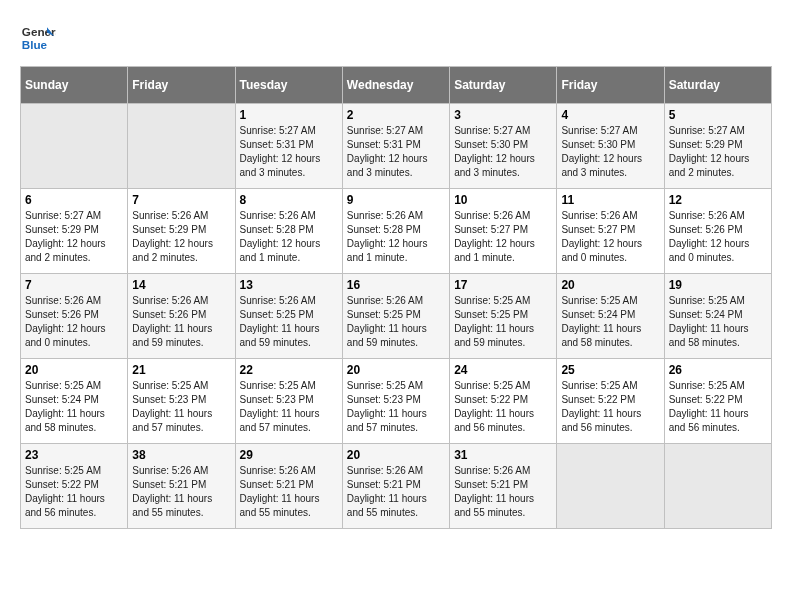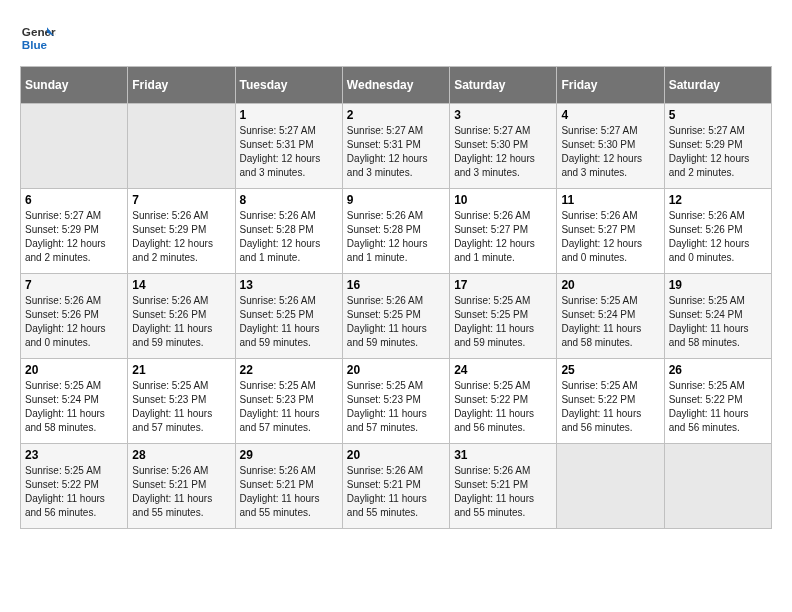--- a/index.html
+++ b/index.html
@@ -273,21 +273,21 @@
         </td>
       </tr>
       <tr>
         <td>
           <span class="day-num">23</span>
           <div class="day-info" style="white-space: pre-line;">Sunrise: 5:25 AM
 Sunset: 5:22 PM
 Daylight: 11 hours and 56 minutes.</div>
         </td>
         <td>
-          <span class="day-num">28</span>
+          <span class="day-num">38</span>
           <div class="day-info" style="white-space: pre-line;">Sunrise: 5:26 AM
 Sunset: 5:21 PM
 Daylight: 11 hours and 55 minutes.</div>
         </td>
         <td>
           <span class="day-num">29</span>
           <div class="day-info" style="white-space: pre-line;">Sunrise: 5:26 AM
 Sunset: 5:21 PM
 Daylight: 11 hours and 55 minutes.</div>
         </td>

